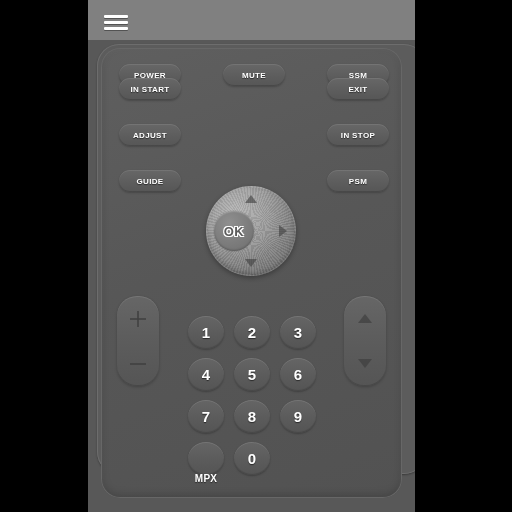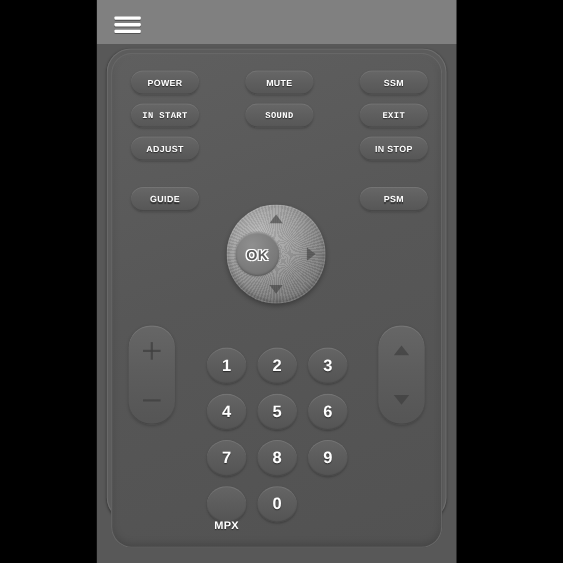--- a/index.html
+++ b/index.html
@@ -12,41 +12,41 @@
 
   
   #toolbar{position:absolute;left:0;top:0;width:327px;height:40px;background:#808080;}
   #menu-btn{position:absolute;left:15px;top:9px;width:24px;height:22px;cursor:pointer;
             display:flex;flex-direction:column;justify-content:center;gap:3px;padding:2px 1px;}
   #menu-btn i{display:block;height:3px;background:#fff;border-radius:1px;box-shadow:0 1px 0 rgba(0,0,0,.35);}
 
   
   #remote-frame{position:absolute;left:9px;top:44px;width:309px;height:430px;
     border-radius:22px;background:#5c5c5c;
-    box-shadow:inset 0 0 0 1px #6d6d6d, 0 1px 2px rgba(0,0,0,.35);}
+    box-shadow:inset 0 0 0 1px #6d6d6d, 0 1px 2px rgba(0,0,0,.35);padding-left:20px;}
   #remote-body{position:absolute;left:4px;top:4px;width:301px;height:450px;
     border-radius:19px;
     background:linear-gradient(160deg,#5f5f5f 0%,#575757 45%,#525252 100%);
     box-shadow:inset 0 0 0 1px #676767, inset 0 2px 6px rgba(255,255,255,.045),
                inset 0 -3px 8px rgba(0,0,0,.18);
     overflow:hidden;}
 
   
   .pill{position:absolute;height:22px;border-radius:11px;
     background:linear-gradient(180deg,#676767 0%,#5e5e5e 50%,#565656 100%);
     box-shadow:inset 0 1px 0 rgba(255,255,255,.09),
                inset 0 -1px 0 rgba(0,0,0,.16),
                0 1px 2px rgba(0,0,0,.22);
     display:flex;align-items:center;justify-content:center;cursor:pointer;}
   .pill span{font-size:8px;font-weight:bold;color:#fff;letter-spacing:.35px;
     text-shadow:0 1px 1px rgba(0,0,0,.55);white-space:nowrap;}
   .col-l{left:18px;width:62px;}
   .col-m{left:122px;width:62px;}
   .col-r{left:226px;width:62px;}
-  .r0{top:16px;} .r1{top:46px;font-family:Liberation Mono, monospace;} .r2{top:76px;text-align:right;} .r3{top:122px;}
+  .r0{top:16px;} .r1{top:30px;} .r2{top:76px;text-align:right;} .r3{top:122px;}
 
   
   #dpad{position:absolute;left:105px;top:138px;width:90px;height:90px;border-radius:50%;
     background:
       repeating-conic-gradient(from 0deg,
         rgba(255,255,255,.085) 0deg 2deg, rgba(0,0,0,.05) 2deg 4deg),
       radial-gradient(circle at 34% 28%, #b4b4b4 0%, #9a9a9a 38%, #7d7d7d 66%, #6b6b6b 100%);
     box-shadow:inset 0 0 0 1px rgba(255,255,255,.16),
                inset 0 -2px 5px rgba(0,0,0,.28),
                0 2px 5px rgba(0,0,0,.32);
@@ -124,23 +124,20 @@
         <div class="pill col-l r2">
             <span>ADJUST</span>
           </div>
         <div class="pill col-l r3">
             <span>GUIDE</span>
           </div>
 
         <div class="pill col-m r0">
             <span>MUTE</span>
           </div>
-        <div class="pill col-m r1">
-            <span>SOUND</span>
-          </div>
 
         <div class="pill col-r r0">
             <span>SSM</span>
           </div>
         <div class="pill col-r r1">
             <span>EXIT</span>
           </div>
         <div class="pill col-r r3">
             <span>PSM</span>
           </div>

